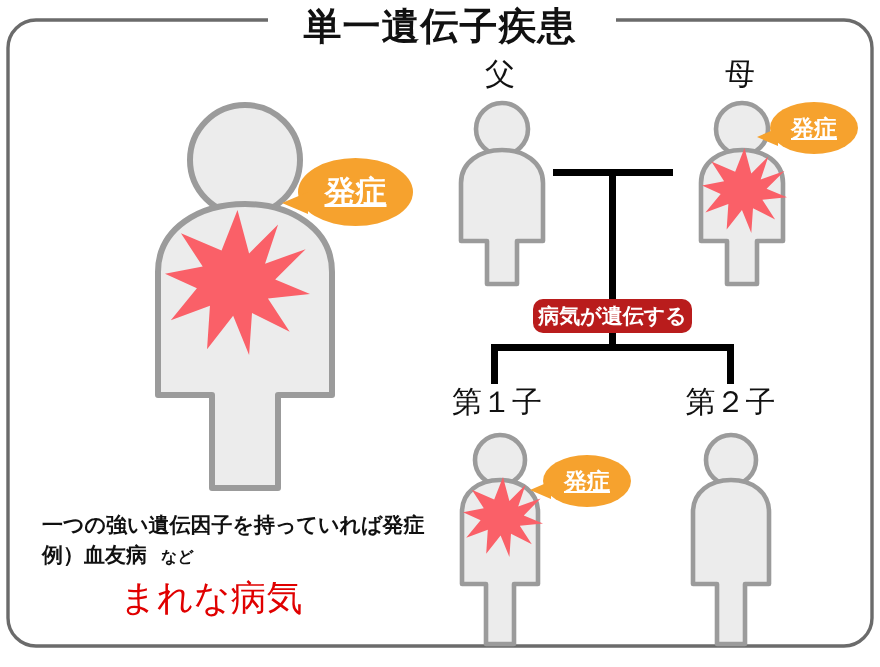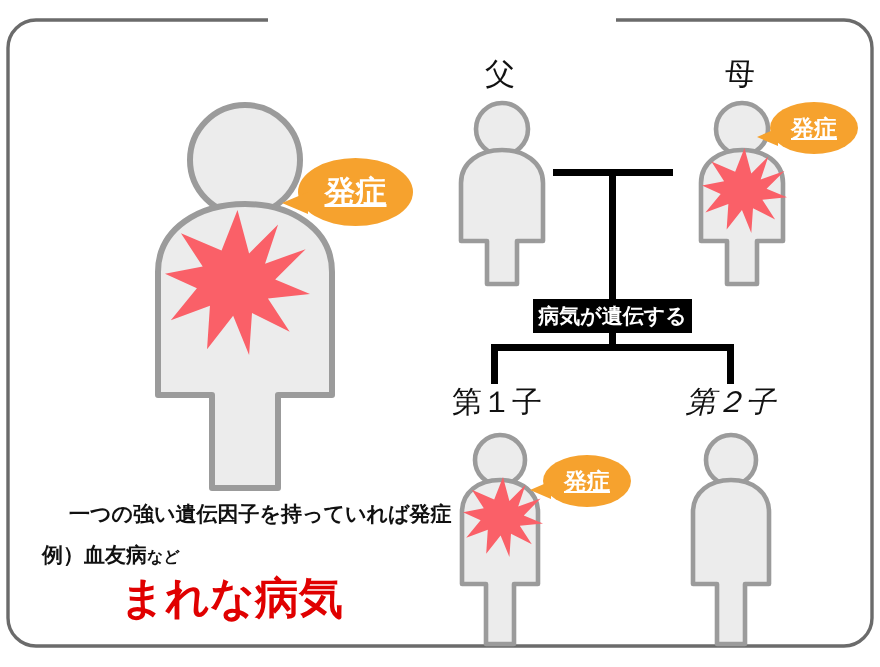--- a/index.html
+++ b/index.html
@@ -100,29 +100,30 @@
 
   
   .line {
     position: absolute;
     background: #000000;
   }
 
   
   .banner {
     position: absolute;
-    background: #000000;
+    background: #b91c1c;
     color: #ffffff;
     font-weight: 700;
     display: flex;
     align-items: center;
     justify-content: center;
     white-space: nowrap;
     letter-spacing: 0px;
     z-index: 5;
+    border-radius: 10px;
   }
 
   
   .label {
     position: absolute;
     color: #111111;
     white-space: nowrap;
   }
   .pale-label {
     font-size: 30px;
@@ -133,39 +134,41 @@
   .note-line {
     font-size: 21px;
     line-height: 26px;
     font-weight: 700;
     color: #111111;
     white-space: nowrap;
   }
   .note-small {
     font-size: 16px;
     font-weight: 700;
+    padding-left: 14px;
   }
   .rare {
-    font-size: 44px;
+    font-size: 36px;
     line-height: 40px;
-    font-weight: 700;
+    font-weight: 400;
     color: #E00000;
     white-space: nowrap;
   }
 </style>
 </head>
 <body>
 
 <div id="stage">
 
   <svg class="frame-svg" viewBox="0 0 880 667">
 
     <path d="M 268 20 L 36 20 A 28 28 0 0 0 8 48 L 8 618 A 28 28 0 0 0 36 646 L 844 646 A 28 28 0 0 0 872 618 L 872 48 A 28 28 0 0 0 844 20 L 616 20" fill="none" stroke="#6B6B6B" stroke-width="3.4" stroke-linecap="butt"></path>
   </svg>
 
+  <div class="title" style="top:4px;">単一遺伝子疾患</div>
 
   <div class="person" style="left:140px; top:100px; width:210px; height:395px;">
     <svg viewBox="0 0 210 395" preserveAspectRatio="none">
       <g fill="#ECECEC" stroke="#9B9B9B" stroke-width="6" stroke-linejoin="round">
         <circle cx="105" cy="60" r="55"></circle>
         <path d="M 105 104
                  C 60 104 18 128 18 172
                  L 18 295
                  L 72 295
                  L 72 388
@@ -184,21 +187,21 @@
     </svg>
   </div>
 
   <div class="bubble" style="left:298px; top:158px; width:115px; height:68px;">
     <div class="bubble-tail" style="left:-16px; top:34px; border-top:11px solid transparent; border-bottom:11px solid transparent; border-right:26px solid #F6A22E;"></div>
     <div class="bubble-body">
       <span class="bubble-text" style="font-size:31px;">発症</span>
     </div>
   </div>
 
-  <div class="label note-line" style="left:42px; top:501px;margin-left:27px;">一つの強い遺伝因子を持っていれば発症</div>
+  <div class="label note-line" style="left:42px; top:512px;">一つの強い遺伝因子を持っていれば発症</div>
 
   <div class="label" style="left:42px; top:542px;">
     <span class="note-line">例）血友病</span><span class="note-line note-small">など</span>
   </div>
 
   <div class="label rare" style="left:120px; top:578px;">まれな病気</div>
 
   <div class="label pale-label" style="left:455px; top:57px; width:90px;">父</div>
 
   <div class="label pale-label" style="left:695px; top:57px; width:90px;">母</div>
@@ -259,21 +262,21 @@
   <div class="banner" style="left:533px; top:299px; width:159px; height:34px; font-size:21px;">病気が遺伝する</div>
 
   <div class="line" style="left:491px; top:344px; width:243px; height:7px;"></div>
 
   <div class="line" style="left:491px; top:344px; width:7px; height:40px;"></div>
 
   <div class="line" style="left:727px; top:344px; width:7px; height:40px;"></div>
 
   <div class="label pale-label" style="left:447px; top:385px; width:95px;text-align:right;">第１子</div>
 
-  <div class="label pale-label" style="left:683px; top:385px; width:95px;font-style:italic;">第２子</div>
+  <div class="label pale-label" style="left:683px; top:385px; width:95px;">第２子</div>
 
   <div class="person" style="left:455px; top:432px; width:90px; height:216px;">
     <svg viewBox="0 0 90 216" preserveAspectRatio="none">
       <g fill="#ECECEC" stroke="#9B9B9B" stroke-width="4.6" stroke-linejoin="round">
         <circle cx="45" cy="28" r="25"></circle>
         <path d="M 45 48
                  C 24 48 7 60 7 80
                  L 7 152
                  L 31 152
                  L 31 212

